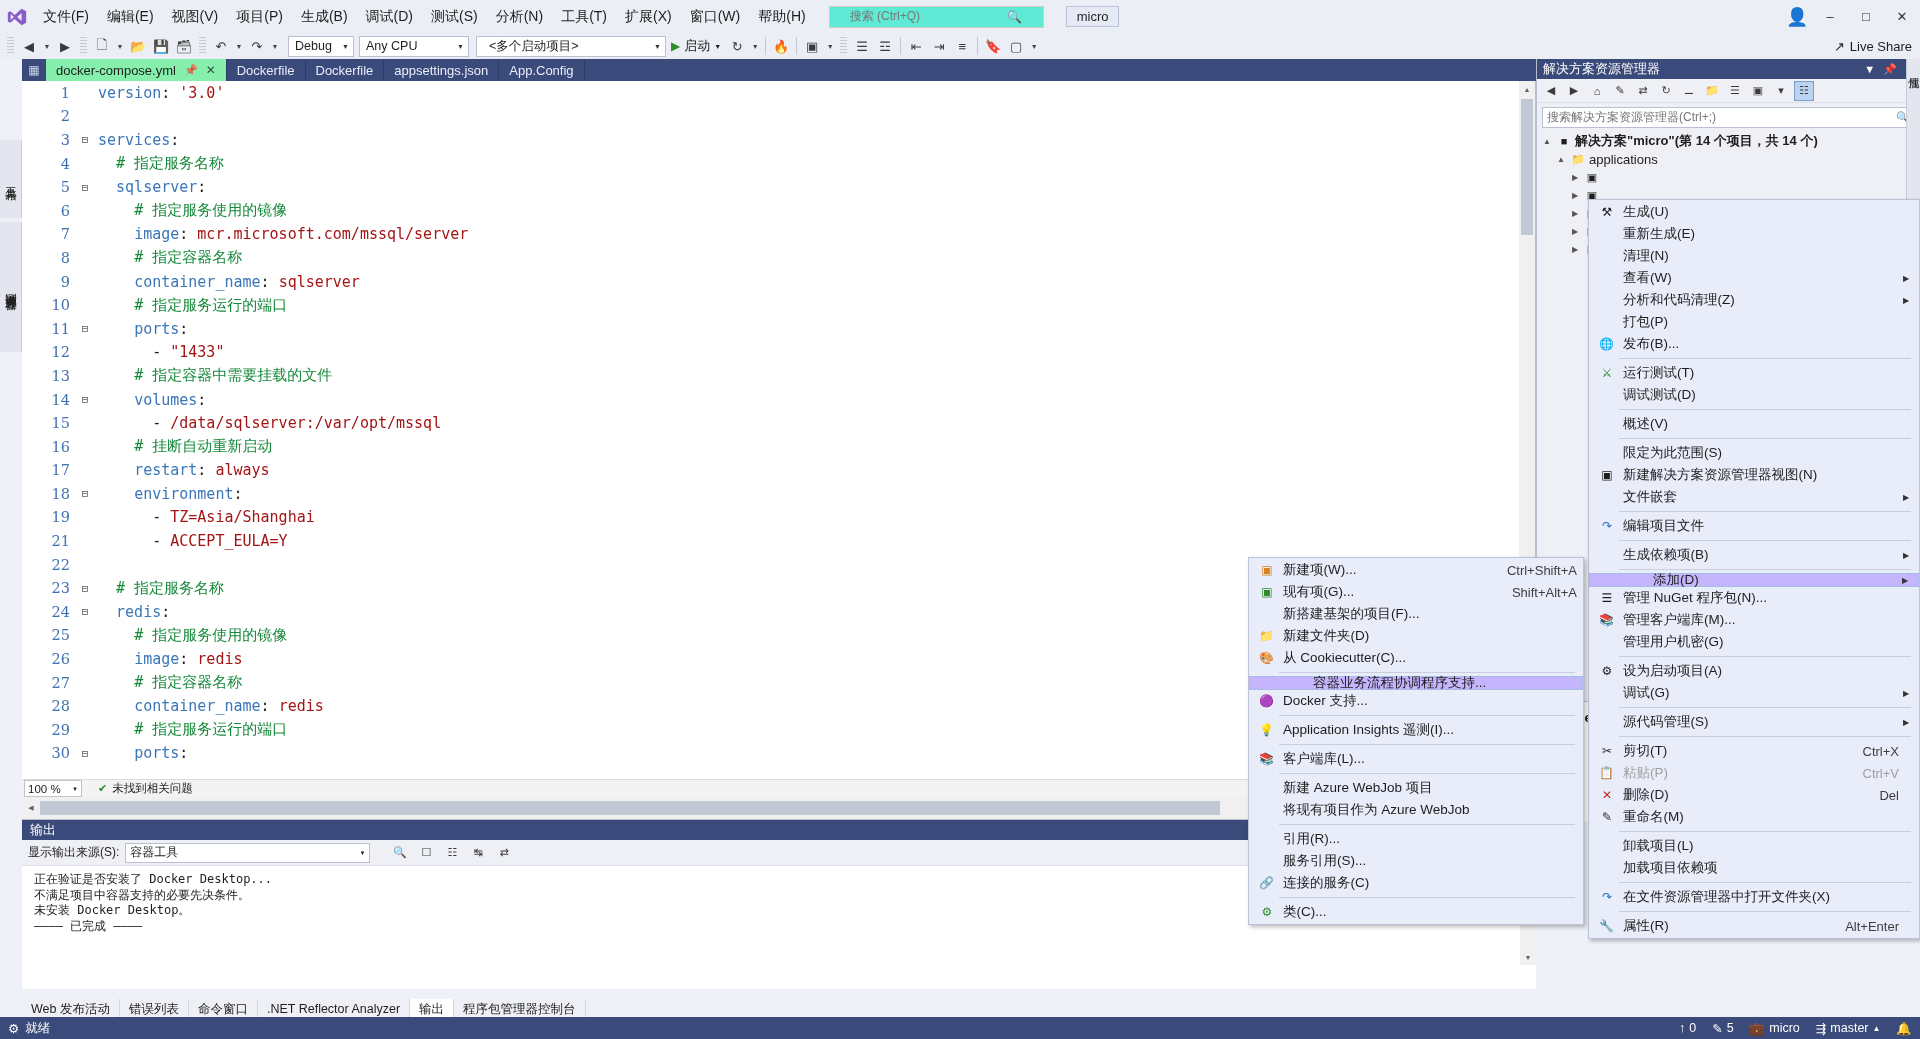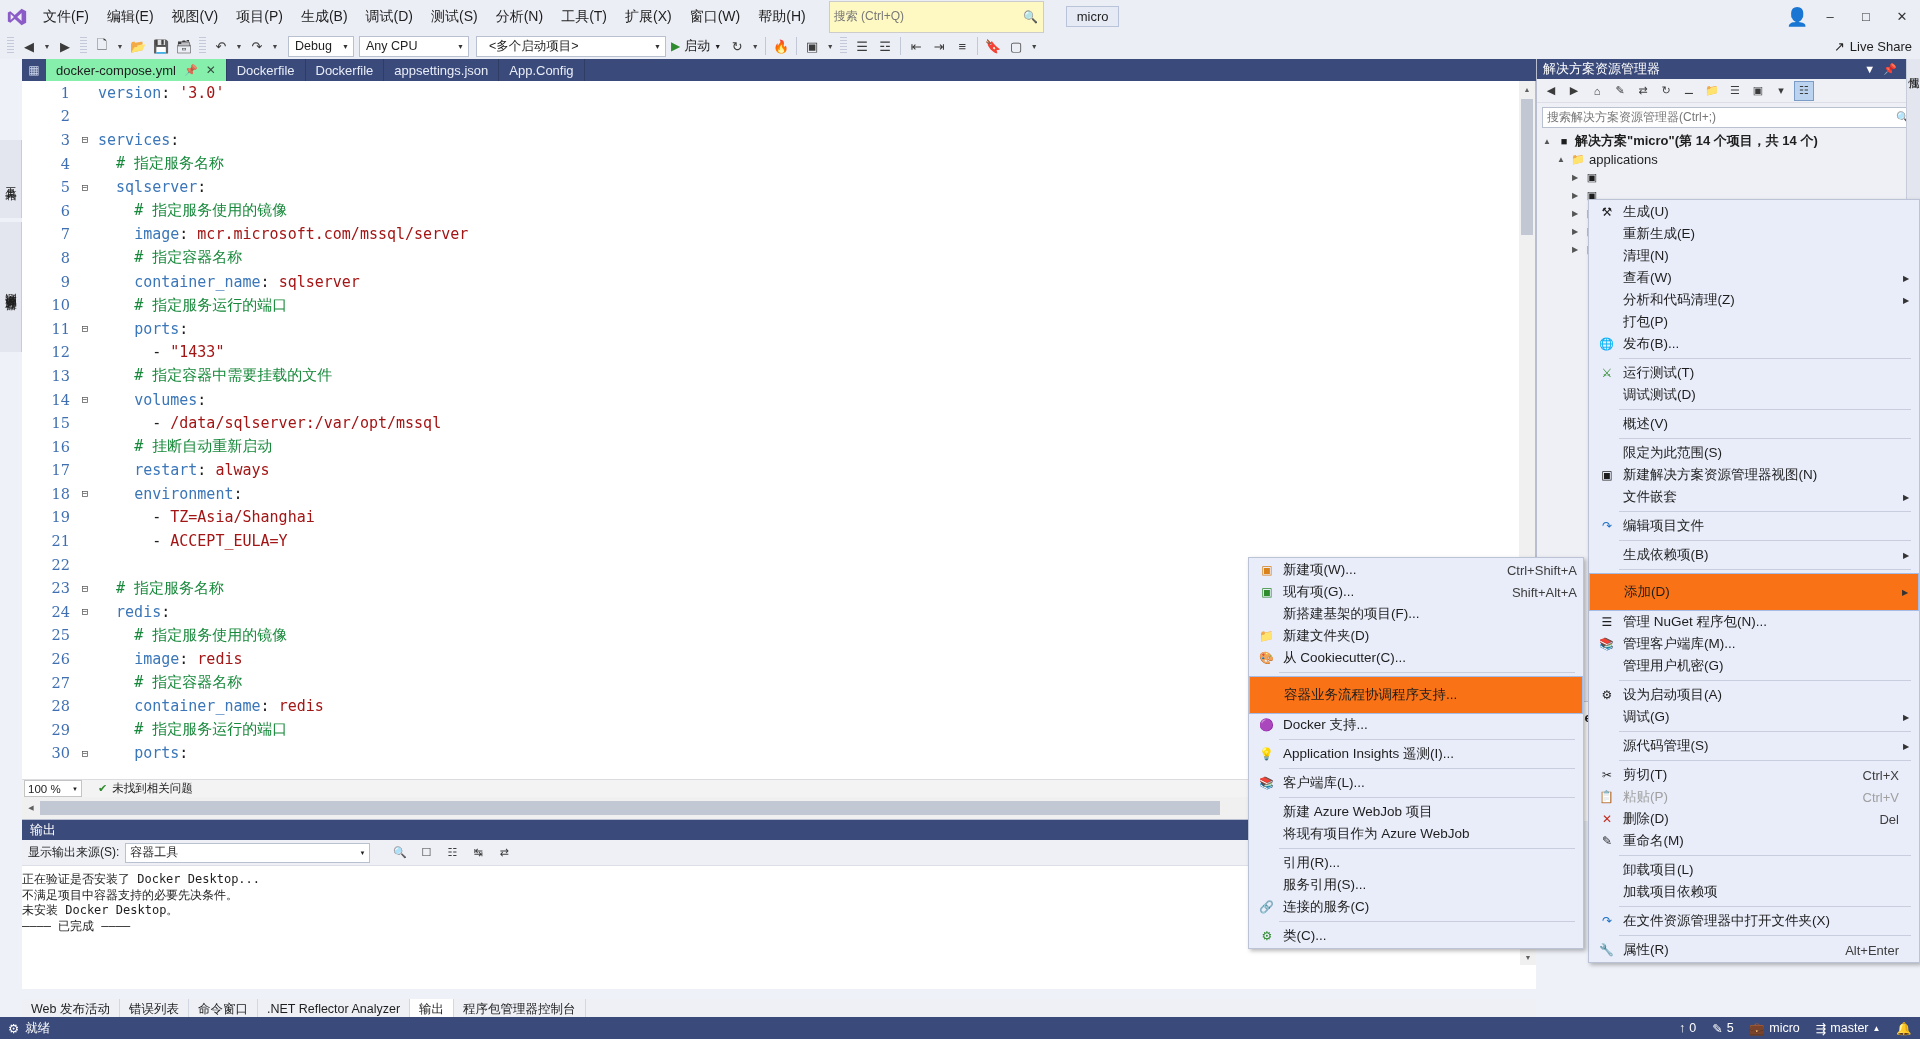--- a/index.html
+++ b/index.html
@@ -15,22 +15,22 @@
   #menubar{
     position:absolute; top:0; left:0; width:1920px; height:33px;
     background:#eceef5; display:flex; align-items:center;
   }
   #vs-logo{ width:34px; height:33px; display:flex; align-items:center; justify-content:center; }
   #vs-logo svg{ width:20px; height:20px; }
   .menu-item{
     padding:4px 9px; font-size:14px; color:#1e1e1e; white-space:nowrap; cursor:default;
   }
   #search-box{
-    margin-left:14px; width:215px; height:32px; background:#fef9c3; border:1px solid #ccc;
-    display:flex; align-items:center; padding:0 4px; font-size:12px; color:#777;
+    margin-left:14px; width:215px; height:22px; background:#5eead4; border:1px solid #ccc;
+    display:flex; align-items:center; padding:0 20px; font-size:12px; color:#777;
   }
   #search-box .sicon{ margin-left:auto; color:#3a77c2; font-size:12px;}
   #proj-badge{
     margin-left:22px; background:#e6eaf5; border:1px solid #b9c3da; padding:2px 10px;
     font-size:13px; color:#1e1e1e;
   }
   #titlebar-right{
     position:absolute; right:0; top:0; height:33px; display:flex; align-items:center;
   }
   .tb-btn{ width:36px;height:33px;display:flex;align-items:center;justify-content:center;font-size:13px;color:#333;}
@@ -141,21 +141,21 @@
   #output-toolbar{
     height:26px;display:flex;align-items:center;gap:6px;padding:0 6px;background:#eef0f6;
     border-bottom:1px solid #dcdfe8; font-size:12px;
   }
   #src-combo{
     width:245px;height:20px;border:1px solid #b9c0d0;background:#fff;display:flex;align-items:center;
     padding:0 4px;font-size:12px;
   }
   #src-combo .ca{margin-left:auto;font-size:6px;}
   #output-body{
-    position:absolute;top:46px;left:0;right:16px;bottom:24px;padding:6px 0;overflow:hidden;
+    position:absolute;top:46px;left:0;right:16px;bottom:24px;padding:6px 12px;overflow:hidden;
     font-family:"DejaVu Sans Mono","Liberation Mono",monospace;font-size:12px;line-height:15.5px;color:#1e1e1e;
   }
   #out-scroll{position:absolute;right:0;top:46px;width:16px;bottom:24px;background:#f0f0f0;}
   #out-scroll .up,#out-scroll .dn{position:absolute;left:0;width:16px;height:16px;display:flex;align-items:center;justify-content:center;font-size:7px;color:#606060;}
   #out-scroll .up{top:0;}#out-scroll .dn{bottom:0;}
   #bottom-tabs{
     position:absolute;left:22px;bottom:20px;width:1514px;height:20px;background:#eef0f6;
     display:flex;align-items:stretch;font-size:12.5px;
   }
   .btab{padding:0 9px;display:flex;align-items:center;color:#1e1e1e;border-right:1px solid #d3d7e2;}
@@ -197,21 +197,21 @@
 
   
   .ctxmenu{
     position:absolute; background:#e9edfa; border:1px solid #bcc3d6;
     box-shadow:2px 2px 4px rgba(0,0,0,.28); font-size:13.5px; color:#1e1e1e; padding:1px 0;
     z-index:50;
   }
   .ctxmenu .mrow{
     display:flex;align-items:center;height:22px;padding:0 6px;gap:0;white-space:nowrap;
   }
-  .ctxmenu .mrow.sel{background:#f97316;border:1px solid #a5bde6;height:38px;}
+  .ctxmenu .mrow.sel{background:#c4b5fd;border:1px solid #a5bde6;height:14px;gap:29px;}
   .ctxmenu .mrow .mi{width:24px;display:flex;align-items:center;justify-content:center;font-size:12px;}
   .ctxmenu .mrow .ml{flex:1;padding-left:4px;}
   .ctxmenu .mrow .mk{color:#3d3d3d;padding-left:26px;font-size:13px;}
   .ctxmenu .mrow .ma{width:14px;text-align:center;font-size:8px;color:#333;}
   .ctxmenu .msep{height:1px;background:#c8cede;margin:3px 8px 3px 30px;}
   .ctxmenu .mrow.dis,.ctxmenu .mrow.dis .mk{color:#a0a0a0;}
 
   
   #statusbar{
     position:absolute;bottom:0;left:0;width:1920px;height:22px;background:#3a4a7a;

